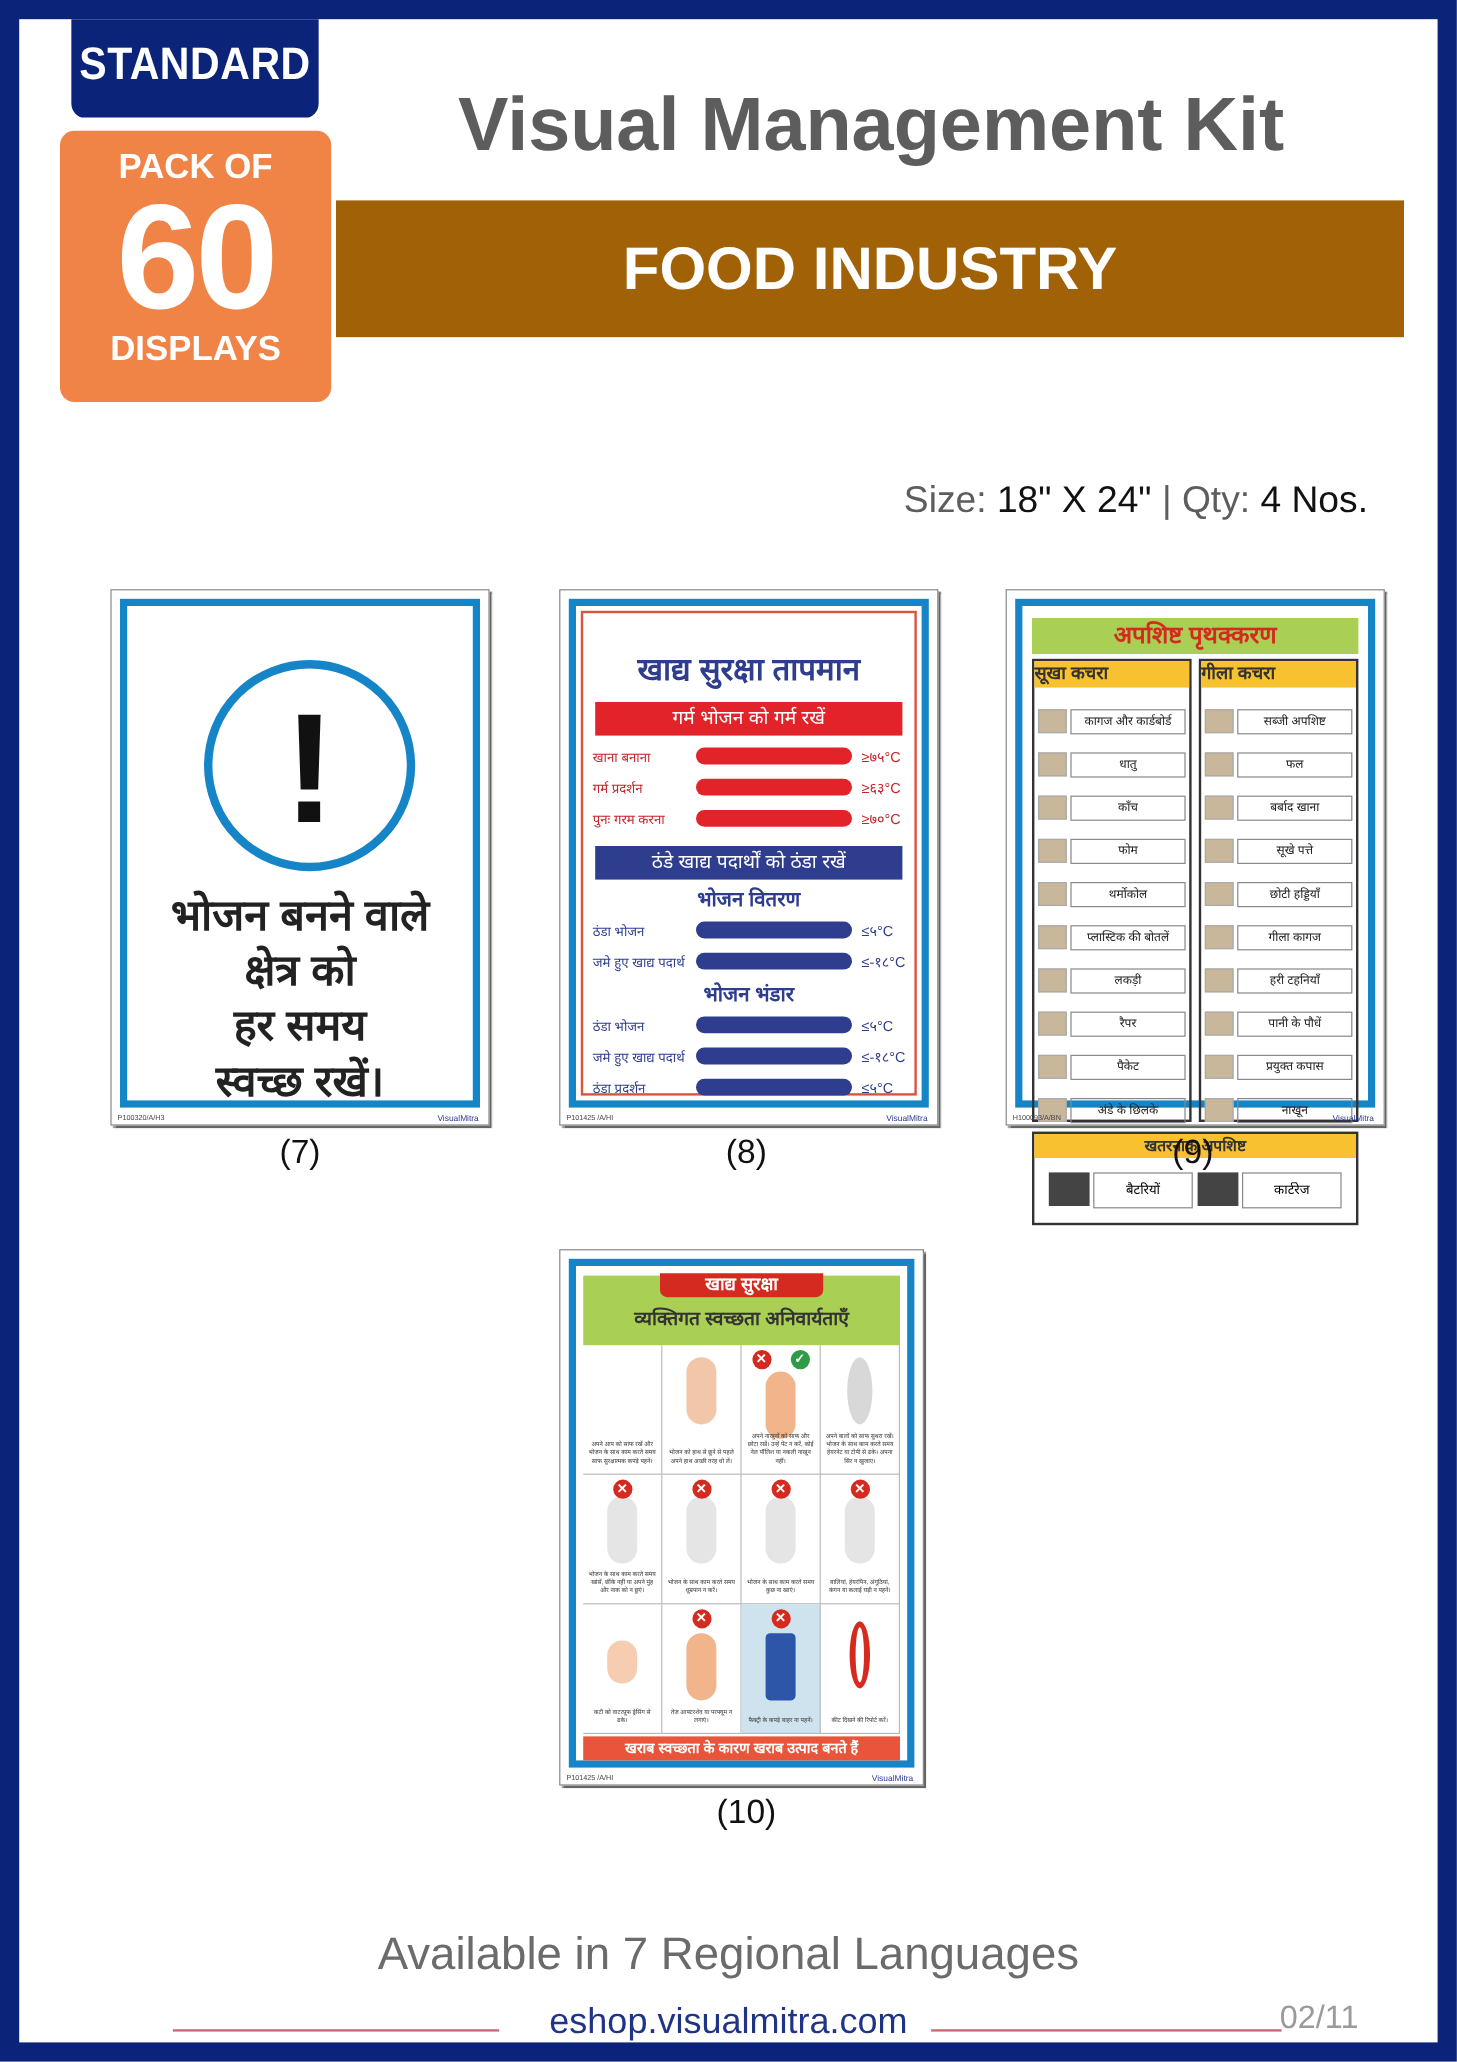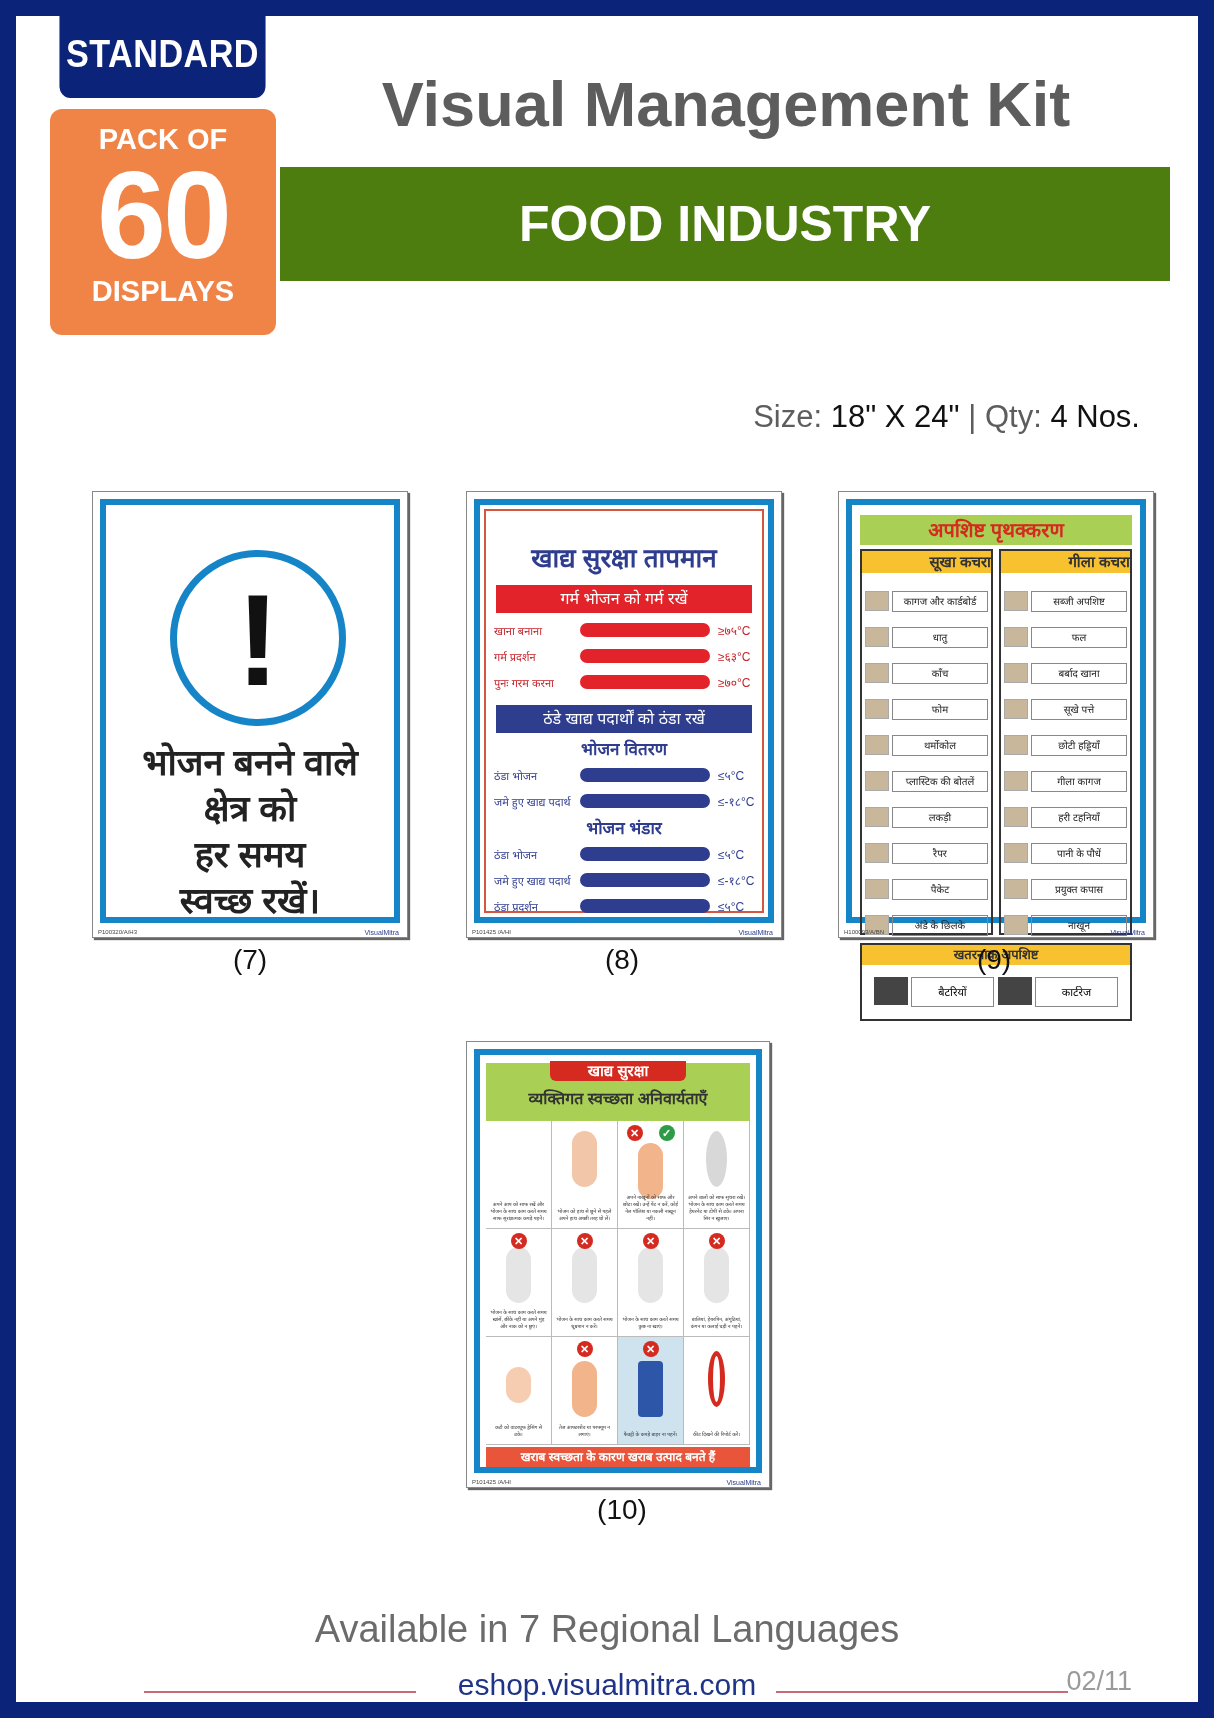--- a/index.html
+++ b/index.html
@@ -4,21 +4,21 @@
 <style>
   * { box-sizing: border-box; margin: 0; padding: 0; }
   body { width: 1214px; height: 1718px; background: #0b2378; font-family: "Liberation Sans", sans-serif; position: relative; overflow: hidden; }
   .page { position: absolute; left: 16px; top: 16px; width: 1182px; height: 1686px; background: #ffffff; }
   .std-badge { position: absolute; left: 32px; top: 0; width: 229px; height: 82px; background: #0b2378; border-radius: 0 0 12px 12px; color: #fff; font-weight: bold; font-size: 38px; text-align: center; line-height: 76px; letter-spacing: 0.5px; transform: scaleX(0.9); transform-origin: center; }
   .pack-badge { position: absolute; left: 34px; top: 93px; width: 226px; height: 226px; background: #f08447; border-radius: 12px; color: #fff; text-align: center; font-weight: bold; }
   .pack-badge .p1 { font-size: 29px; margin-top: 14px; line-height: 32px; }
   .pack-badge .p2 { font-size: 124px; line-height: 120px; letter-spacing: -3px; }
   .pack-badge .p3 { font-size: 29px; line-height: 32px; }
   .main-title { position: absolute; left: 250px; top: 52px; width: 920px; text-align: center; font-size: 63px; font-weight: bold; color: #5d5d5d; }
-  .industry-bar { position: absolute; left: 264px; top: 151px; width: 890px; height: 114px; background: #4d7c0f; color: #fff; font-weight: bold; font-size: 50px; text-align: center; line-height: 114px; }
+  .industry-bar { position: absolute; left: 264px; top: 151px; width: 890px; height: 114px; background: #a16207; color: #fff; font-weight: bold; font-size: 50px; text-align: center; line-height: 114px; }
   .section-title { position: absolute; left: 60px; top: 382px; font-size: 33px; font-weight: bold; color: #5d5d5d; }
   .size-info { position: absolute; right: 58px; top: 383px; font-size: 31px; color: #5d5d5d; }
   .size-info .v { color: #111; }
   .poster { position: absolute; border: 1px solid #888; background: #fff; box-shadow: 2px 2px 1px #666; }
   .poster .frame { position: absolute; left: 7px; top: 7px; right: 7px; bottom: 14px; border: 6px solid #1685c8; }
   .poster .code { position: absolute; left: 5px; bottom: 2px; font-size: 6px; color: #444; }
   .poster .brand { position: absolute; right: 8px; bottom: 1px; font-size: 7px; color: #2a3b8f; }
   .caption { position: absolute; font-size: 28px; color: #111; text-align: center; width: 120px; }
   .p7 { left: 76px; top: 475px; width: 316px; height: 447px; }
   .p7 .circle { position: absolute; left: 64px; top: 45px; width: 176px; height: 176px; border: 7px solid #1685c8; border-radius: 50%; }
@@ -30,21 +30,21 @@
   .p8 .band { margin: 10px 10px 4px; height: 28px; color: #fff; text-align: center; font-size: 16px; line-height: 28px; }
   .p8 .sub { text-align: center; color: #2f3d8f; font-size: 17px; font-weight: bold; margin: 2px 0; }
   .p8 .row { display: flex; align-items: center; height: 26px; padding: 0 6px 0 8px; font-size: 11px; }
   .p8 .row .lbl { width: 86px; }
   .p8 .row .bar { flex: 1; height: 14px; border-radius: 7px; margin-right: 8px; }
   .p8 .row .val { width: 38px; font-size: 12px; }
   .p9 { left: 822px; top: 475px; width: 316px; height: 447px; }
   .p9 .ttl { margin: 10px 8px 4px; height: 30px; background: #a9cf55; color: #d52a1f; font-weight: bold; text-align: center; font-size: 20px; line-height: 30px; }
   .p9 .cols { display: flex; gap: 6px; margin: 0 8px; }
   .p9 .col { flex: 1; border: 2px solid #333; }
-  .p9 .col .h { background: #f8c130; text-align: right; font-size: 15px; font-weight: bold; color: #333; height: 22px; line-height: 22px; }
+  .p9 .col .h { background: #f8c130; text-align: left; font-size: 15px; font-weight: bold; color: #333; height: 22px; line-height: 22px; }
   .p9 .item { display: flex; height: 25.5px; align-items: flex-start; padding: 18px 3px; }
   .p9 .item .ic { width: 24px; height: 20px; background: #c9b79c; margin-right: 3px; border: 1px solid #aaa; }
   .p9 .item .tx { flex: 1; border: 1px solid #888; height: 21px; font-size: 10px; text-align: center; line-height: 19px; color: #222; }
   .p9 .haz { margin: 8px 8px 0; border: 2px solid #333; }
   .p9 .haz .h { background: #f8c130; text-align: center; font-size: 13px; font-weight: bold; color: #333; height: 20px; line-height: 20px; }
   .p9 .haz .r { display: flex; gap: 4px; padding: 12px; }
   .p9 .haz .c { flex: 1; display: flex; }
   .p9 .haz .ic { width: 34px; height: 28px; background: #444; margin-right: 3px; }
   .p9 .haz .tx { flex: 1; border: 1px solid #888; font-size: 11px; text-align: center; line-height: 28px; }
   .p10 { left: 450px; top: 1025px; width: 304px; height: 447px; }

